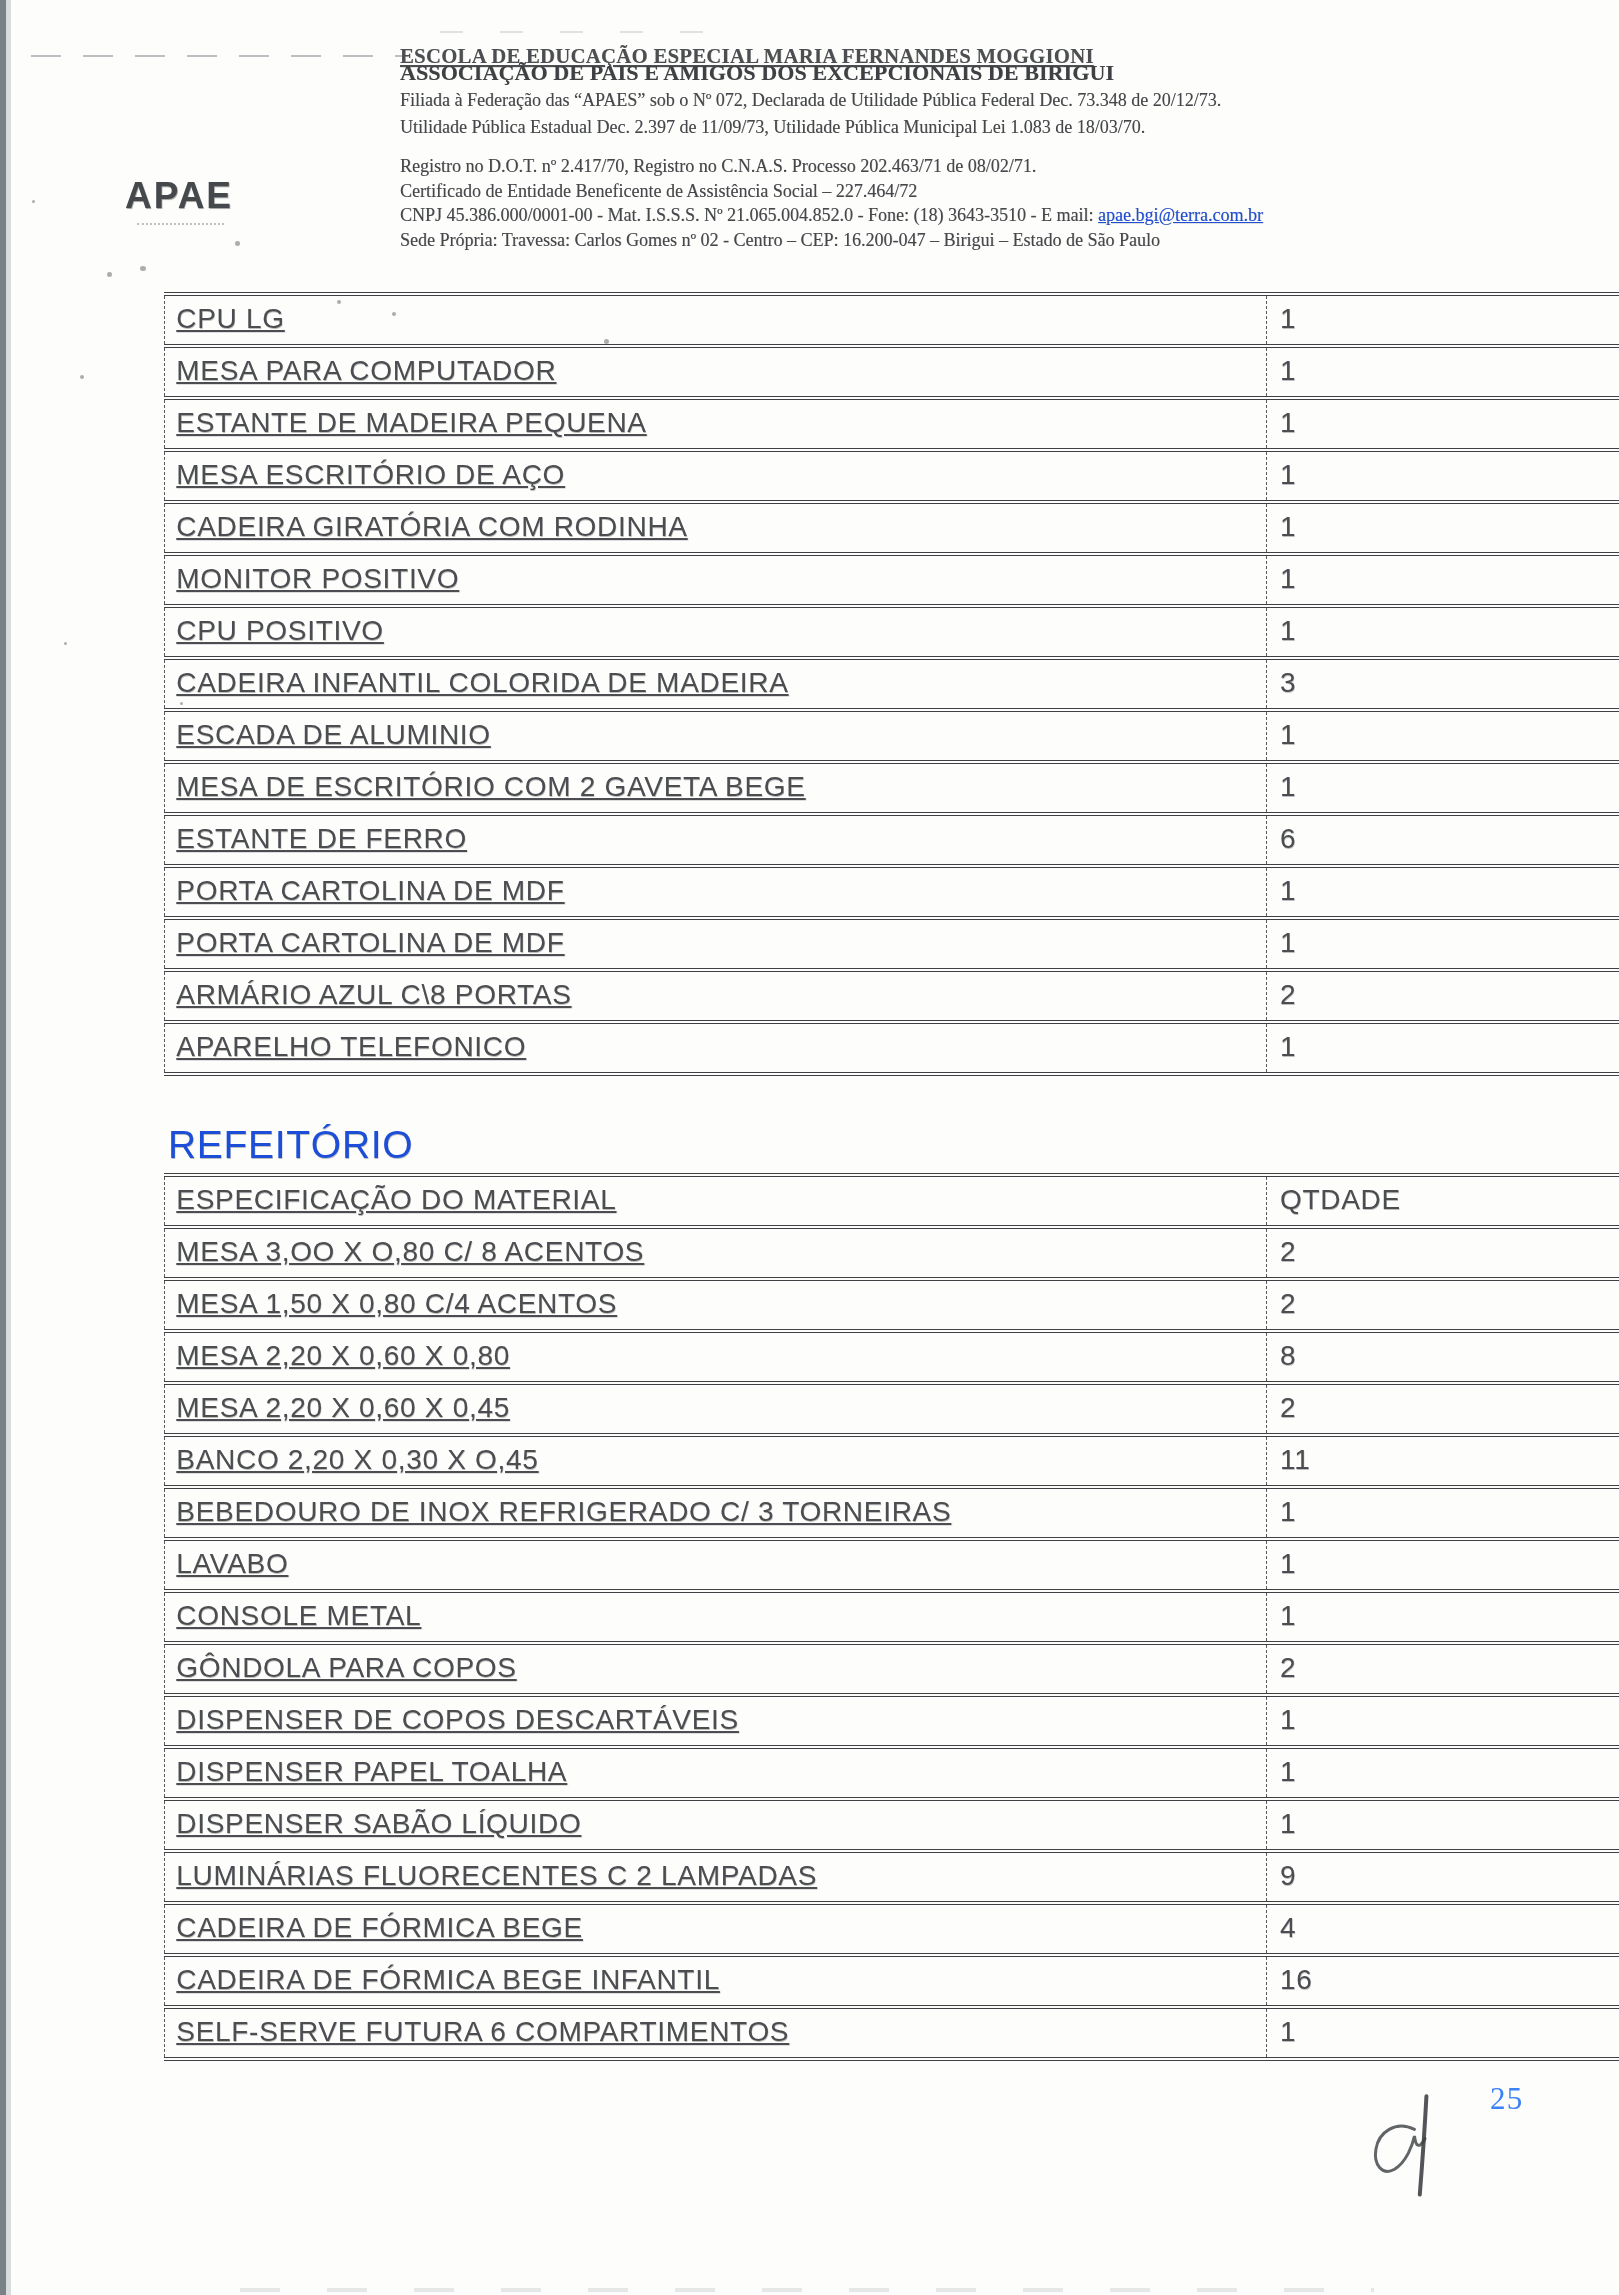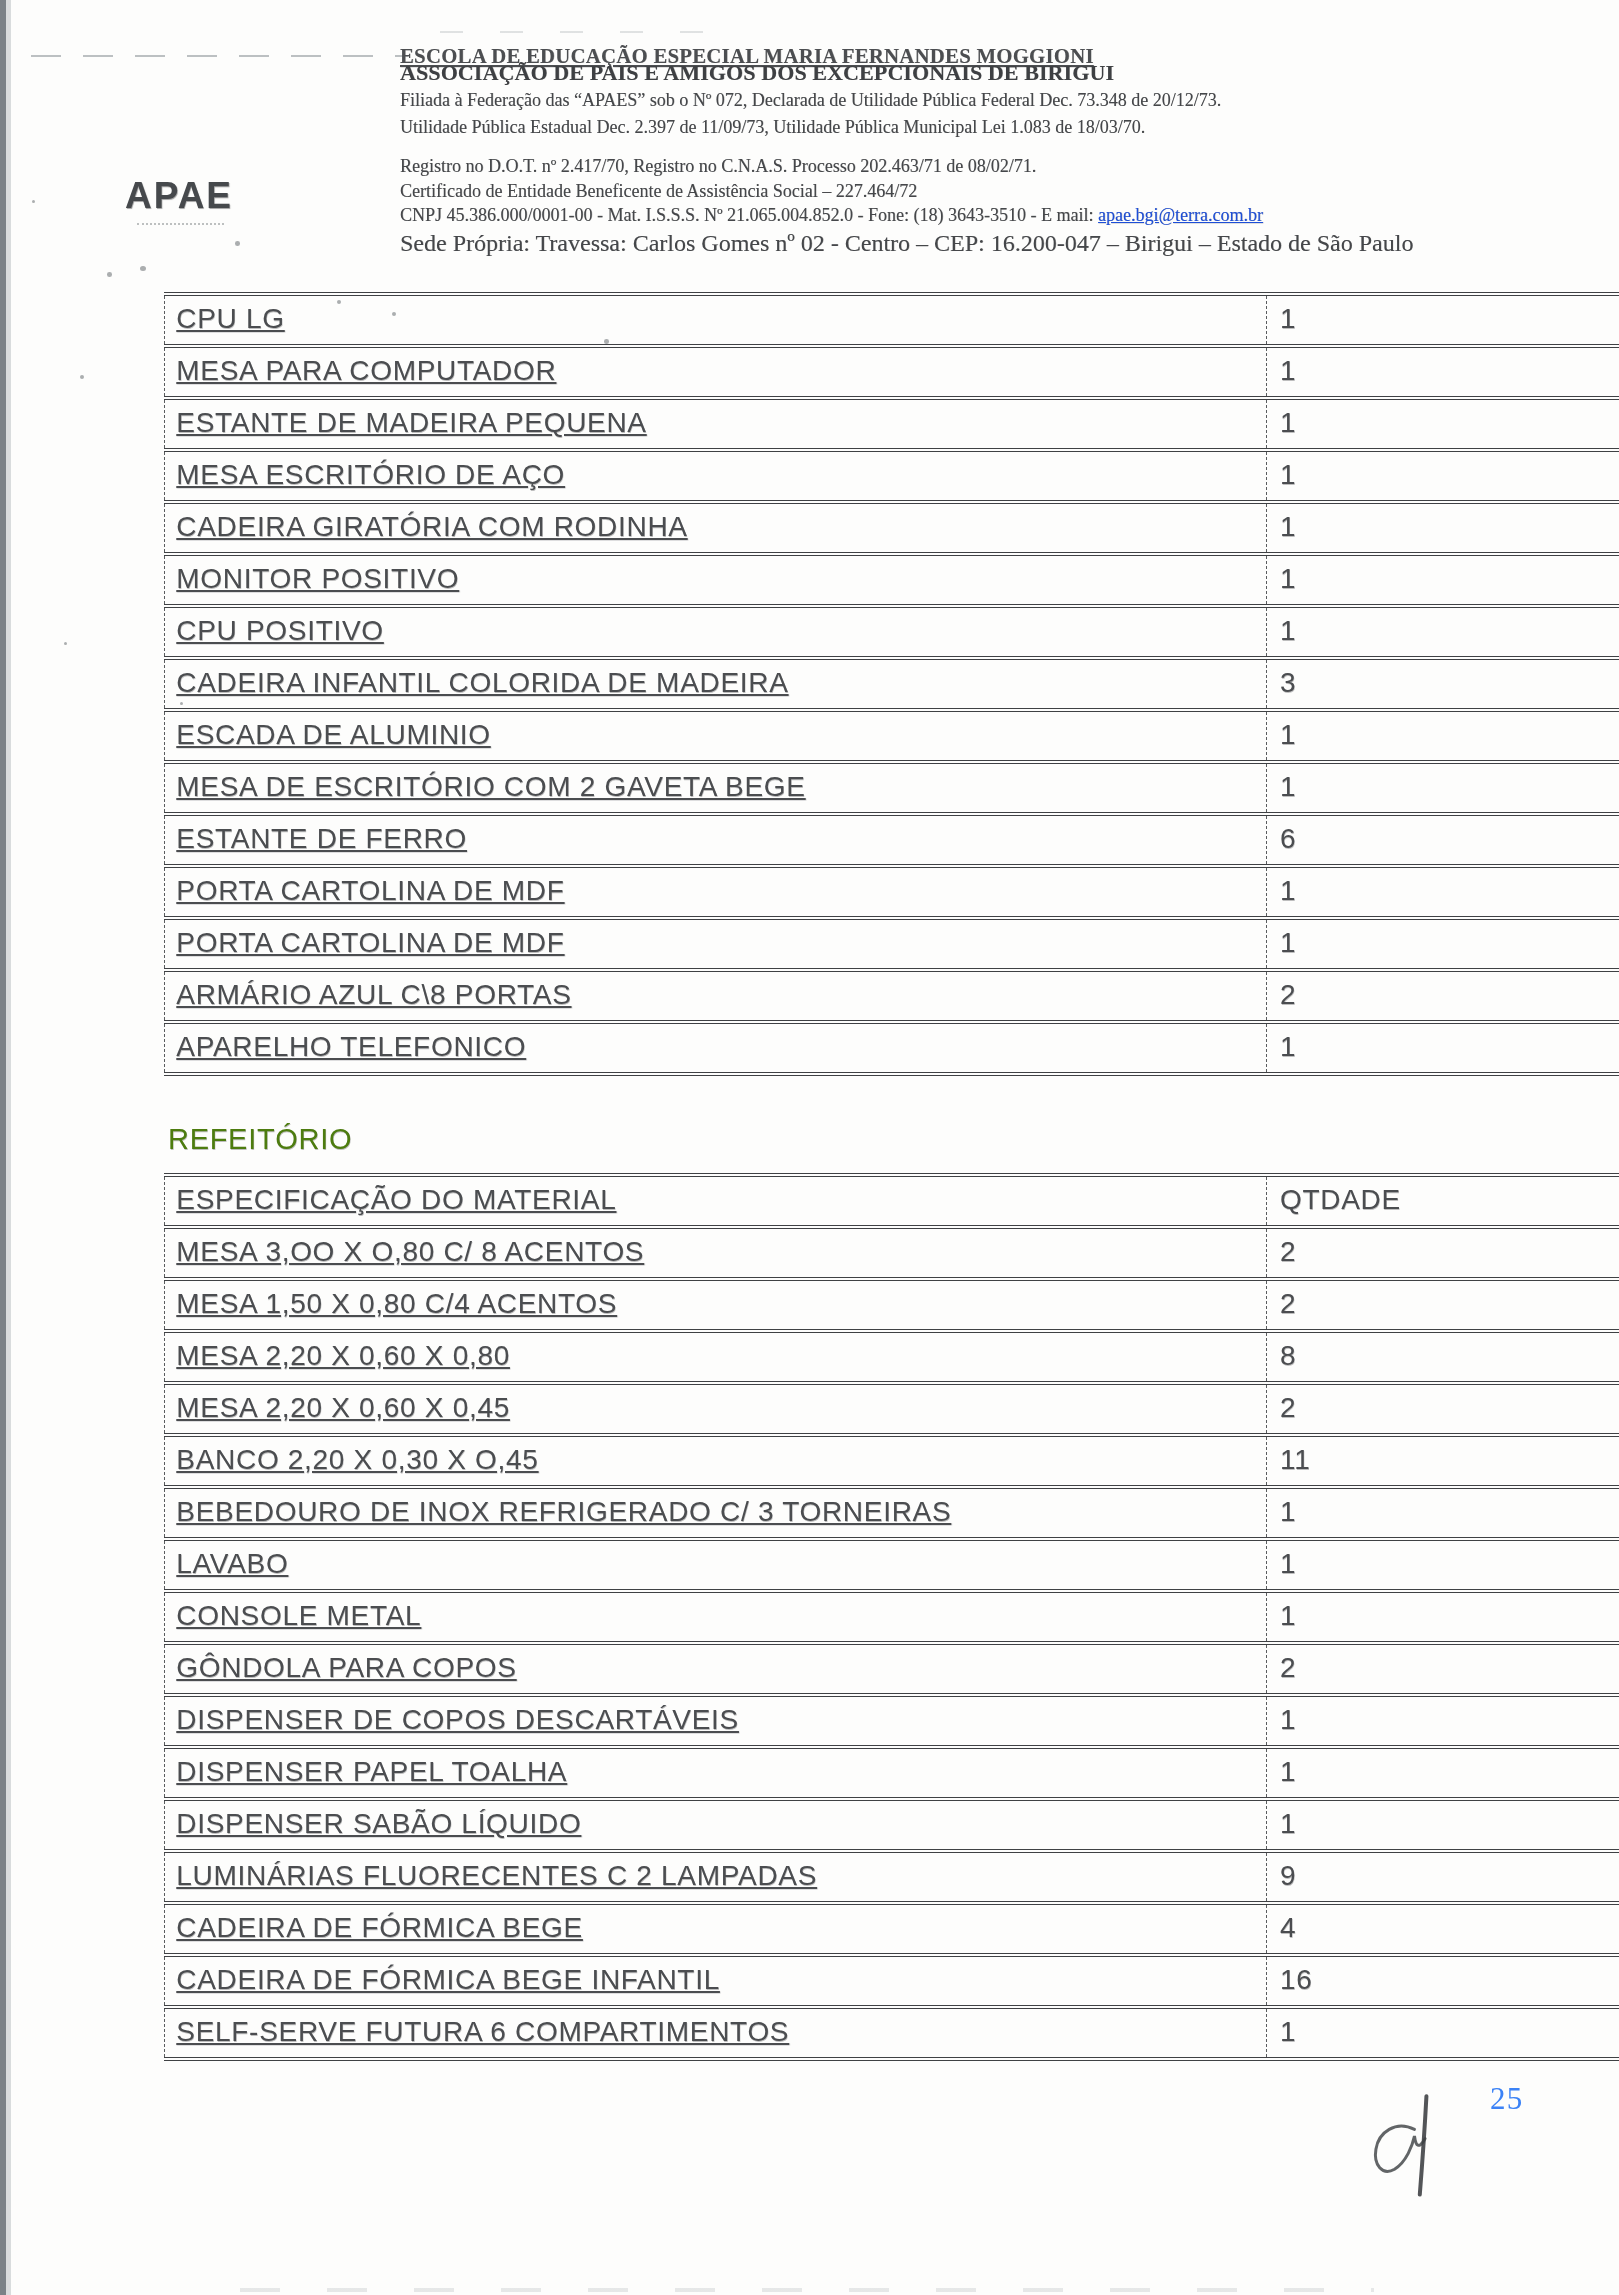--- a/index.html
+++ b/index.html
@@ -22,21 +22,21 @@
     font-family:"Liberation Serif", serif; color:#45474a; }
   .lh-line { position:absolute; left:0; white-space:nowrap;
     text-shadow:0.4px 0.4px 0.3px rgba(90,90,92,.45); }
   .lh-1 { top:45px;  font-size:20.7px; font-weight:bold; letter-spacing:0.3px; color:#4c4e51;text-decoration:underline; }
   .lh-2 { top:60px; font-size:22px; font-weight:bold; letter-spacing:0.1px; color:#3e4043; }
   .lh-3 { top:90px; font-size:18px; }
   .lh-4 { top:117px; font-size:18px; }
   .lh-5 { top:156px; font-size:18px; }
   .lh-6 { top:181px; font-size:18px; }
   .lh-7 { top:205px; font-size:18px; }
-  .lh-8 { top:230px; font-size:24px;text-align:center; }
+  .lh-8 { top:230px; font-size:18px;text-align:center; }
   .email { text-decoration:underline; color:#1d4ed8; }
 
   
   .logo { position:absolute; left:125px; top:175px;
     font-size:37px; font-weight:bold; letter-spacing:2px; color:#46494c;
     text-shadow:0.7px 0.7px 0.7px rgba(80,80,82,.5); }
   .logo-sub { position:absolute; left:137px; top:223px; width:87px; height:0;
     border-bottom:2.7px dotted #aeb1b2; opacity:.8; }
 
   
@@ -56,21 +56,21 @@
     vertical-align:top; padding-top:7.3px;
     font-size:28px; letter-spacing:0.7px; color:#4b4d50;
     text-shadow:0.5px 0.5px 0.4px rgba(95,95,98,.4);
     white-space:nowrap; overflow:hidden;
   }
   .inv-table tr:last-child td { border-bottom:4.7px double #3f4144; }
   td.item-cell { width:1089px; border-left:1.3px dashed #595c5e; padding-left:11.3px;text-decoration:underline; }
   td.qty-cell  { width:359px;  border-left:1.3px dashed #595c5e; padding-left:12.7px; }
 
   .section-title { position:absolute; left:168px; top:1123px;
-    font-size:29px; letter-spacing:0.7px; color:#4d7c0f;
+    font-size:39px; letter-spacing:0.7px; color:#1d4ed8;
     text-shadow:0.5px 0.5px 0.4px rgba(95,95,98,.4); }
 
   
   .page-number { position:absolute; left:1490px; top:2081px;
     font-family:"Liberation Serif", serif; font-size:31px; color:#3b82f6; letter-spacing:1.3px; }
   .signature { position:absolute; left:1348px; top:2080px; }
 </style>
 </head>
 <body>
 

